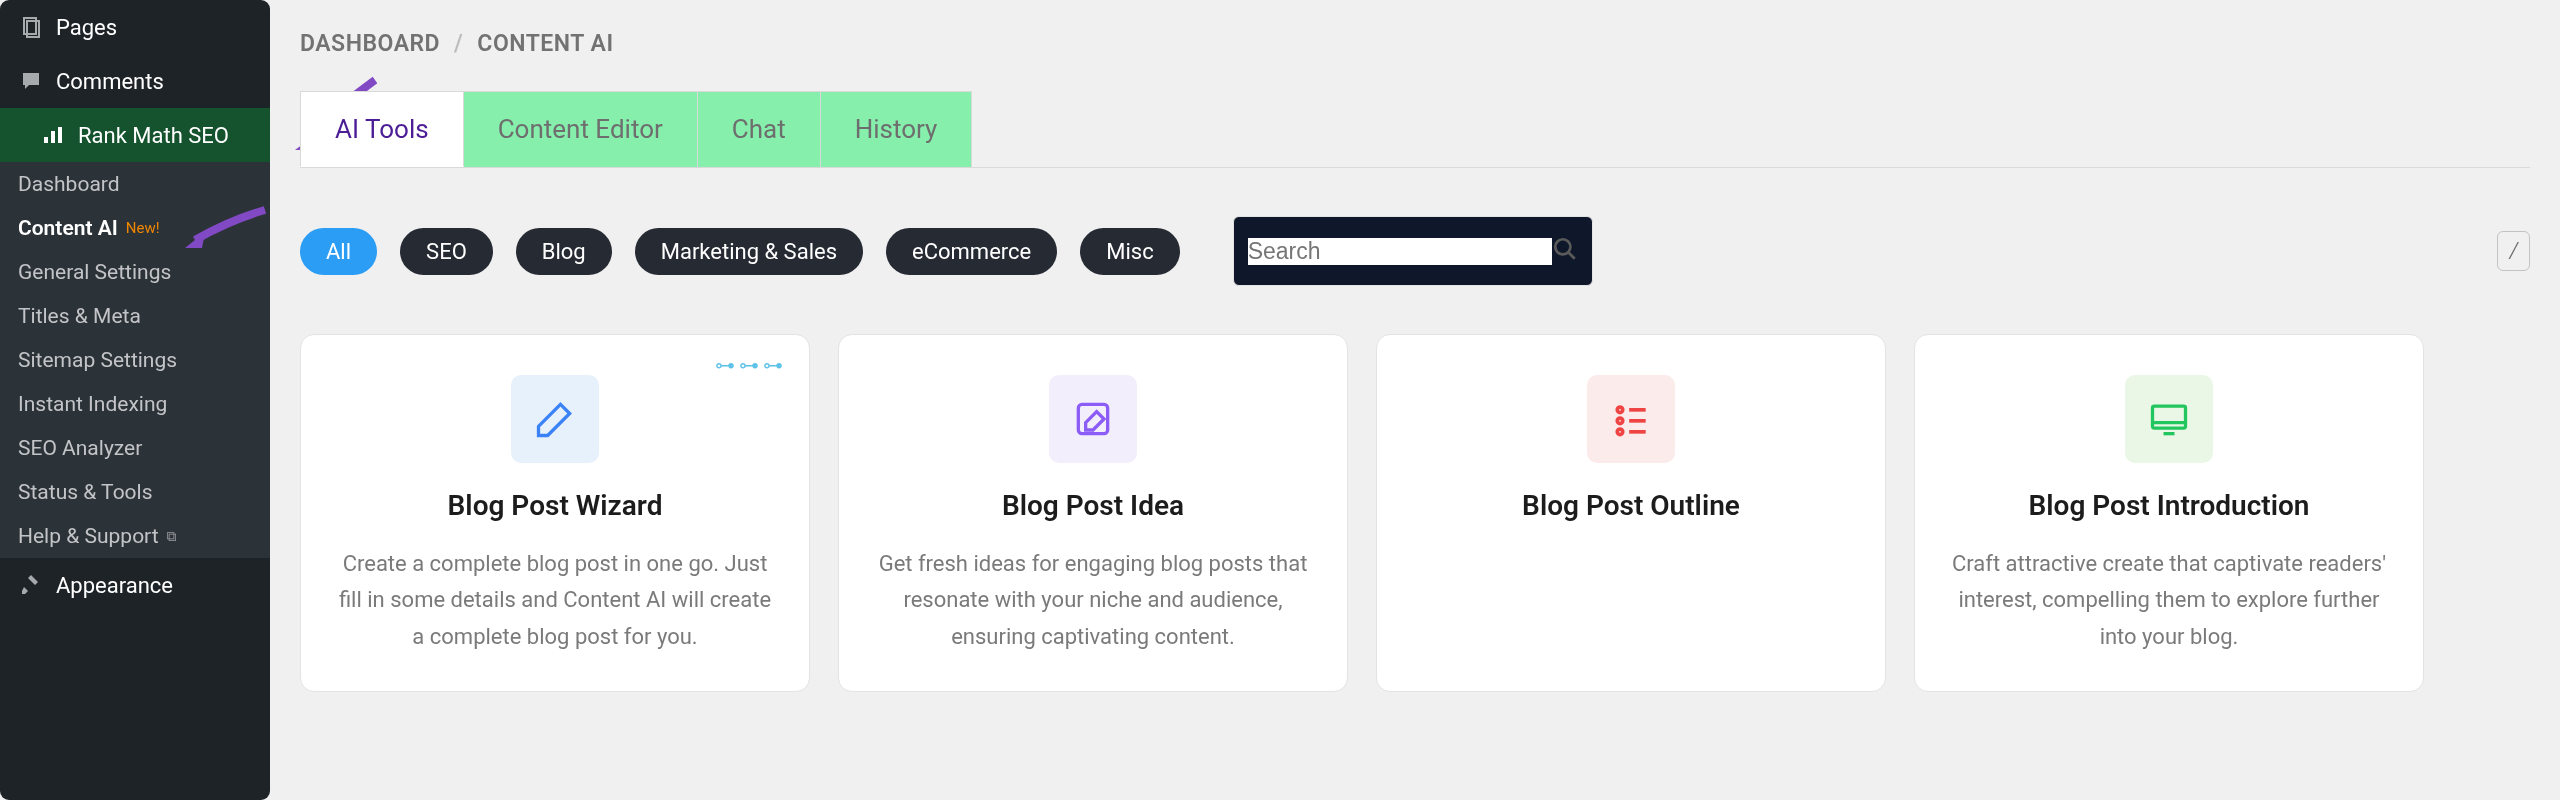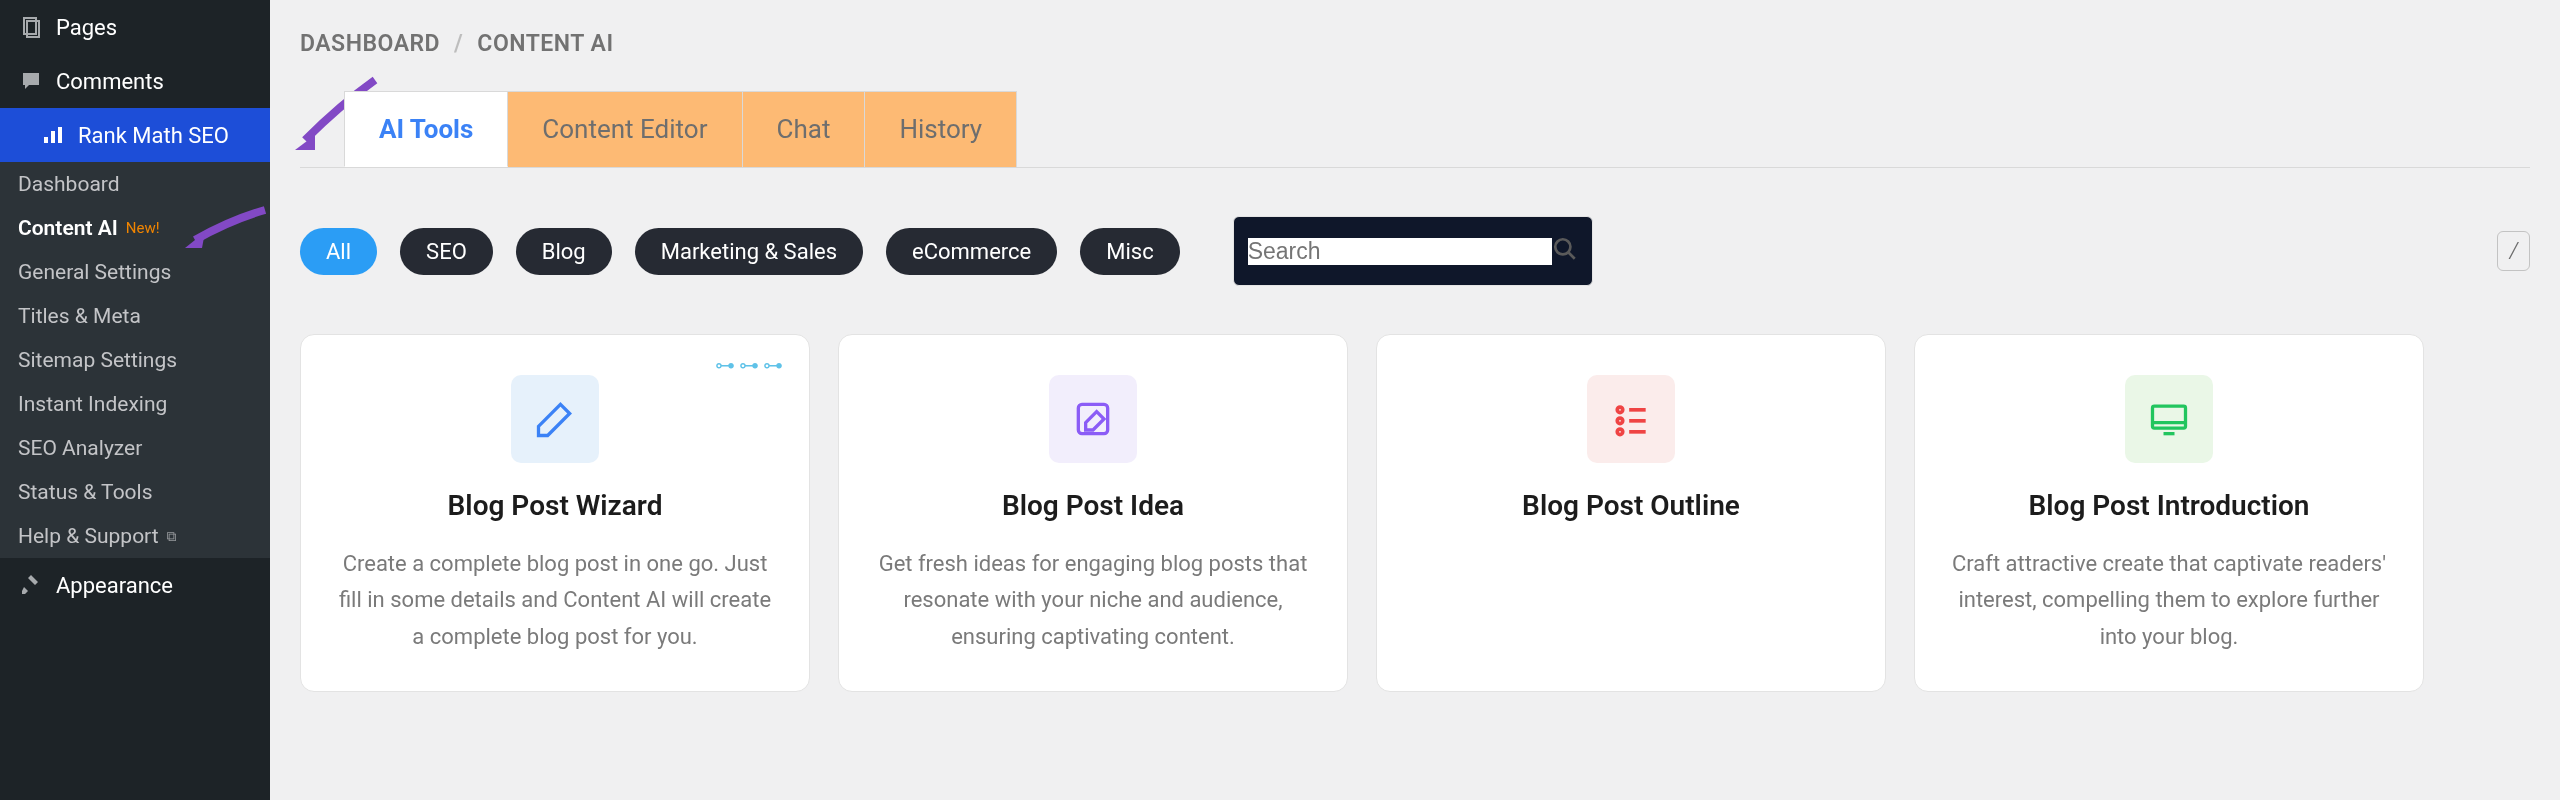--- a/index.html
+++ b/index.html
@@ -1,32 +1,32 @@
 <!DOCTYPE html>
 <html><head>
   <meta charset="utf-8">
   <style>
     * { margin: 0; padding: 0; box-sizing: border-box; }
     body { font-family: -apple-system, BlinkMacSystemFont, "Segoe UI", Roboto, sans-serif; background: #f0f0f1; width: 2560px; height: 800px; overflow: hidden; }
     .layout { display: flex; height: 800px; }
-    .sidebar { width: 270px; background: #1d2327; color: #fff; flex-shrink: 0; }
+    .sidebar { width: 270px; background: #1d2327; color: #fff; flex-shrink: 0; border-radius: 9px; }
     .sidebar-item { display: flex; align-items: center; gap: 12px; padding: 14px 18px; font-size: 22px; color: #fff; cursor: pointer; }
-    .sidebar-item.active { background: #1d4ed8; color: #fff; padding-left: 40px; }
+    .sidebar-item.active { background: #14532d; color: #fff; padding-left: 40px; }
     .sidebar-subitem { padding: 10px 5px 10px 18px; font-size: 21px; color: #c3c4c7; background: #2c3338; cursor: pointer; display: flex; align-items: center; gap: 8px; }
     .sidebar-subitem.highlight { color: #fff; font-weight: 600; }
     .sidebar-subitem .new-badge { color: #f18500; font-size: 15px; font-weight: 400; }
     .sidebar-subitem .red-dot { width: 11px; height: 11px; border-radius: 50%; background: #d63638; display: inline-block; }
     .sidebar-subitem .ext-icon { font-size: 14px; opacity: 0.7; }
     .icon { width: 26px; height: 26px; display: inline-flex; align-items: center; justify-content: center; flex-shrink: 0; }
     .main { flex: 1; padding: 0 30px 30px 30px; overflow: auto; }
     .breadcrumb { display: flex; align-items: center; gap: 14px; padding: 30px 0 34px 0; font-size: 23px; color: #727272; font-weight: 600; letter-spacing: 0.5px; }
     .breadcrumb .sep { color: #bdbdbd; }
     .tabs { display: flex; border-bottom: 1px solid #d9d9d9; }
-    .tab { padding: 22px 34px; font-size: 26px; color: #6e6e6e; border: 1px solid #d9d9d9; border-bottom: none; background: #fdba74; cursor: pointer; margin-right: -1px; }
-    .tab.active { background: #fff; color: #3b82f6; font-weight: 700; border-bottom: 1px solid #fff; position: relative; z-index: 2; margin-left: 44px;}
+    .tab { padding: 22px 34px; font-size: 26px; color: #6e6e6e; border: 1px solid #d9d9d9; border-bottom: none; background: #86efac; cursor: pointer; margin-right: -1px; }
+    .tab.active { background: #fff; color: #4c1d95; font-weight: 400; border-bottom: 1px solid #fff; position: relative; z-index: 2;}
     .filters-row { display: flex; align-items: center; gap: 23px; margin-top: 48px; margin-bottom: 48px; }
     .pill { padding: 11px 26px; border-radius: 999px; font-size: 22px; cursor: pointer; background: #262a33; color: #fff; }
     .pill.active { background: #2b9df5; color: #fff; }
     .search-box { display: flex; align-items: center; background: #0f172a; border: 1px solid #e4e4e4; border-radius: 6px; padding: 0 14px; height: 70px; width: 360px; margin-left: 30px; }
     .search-box input { flex: 1; border: none; outline: none; font-size: 23px; color: #555; }
     .search-box .search-icon { color: #5a5a5a; }
     .kbd-hint { margin-left: auto; border: 1px solid #c3c3c3; border-radius: 6px; padding: 4px 12px; font-size: 26px; color: #6c6c6c; font-style: italic; font-family: Georgia, serif;}
     .cards { display: flex; gap: 28px; }
     .card { width: 510px; border: 1px solid #e3e3e3; background: #fff; border-radius: 14px; padding: 40px 36px 36px 36px; display: flex; flex-direction: column; align-items: center; position: relative; }
     .card-icon { width: 88px; height: 88px; border-radius: 10px; display: flex; align-items: center; justify-content: center; margin-bottom: 26px; }

